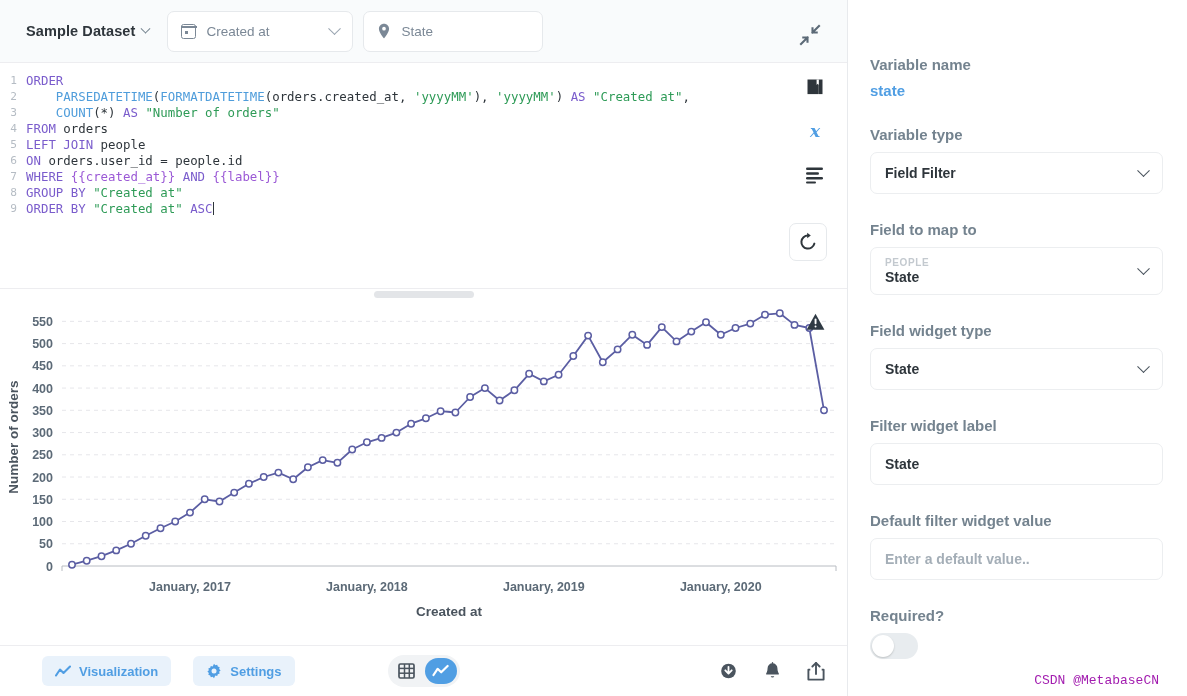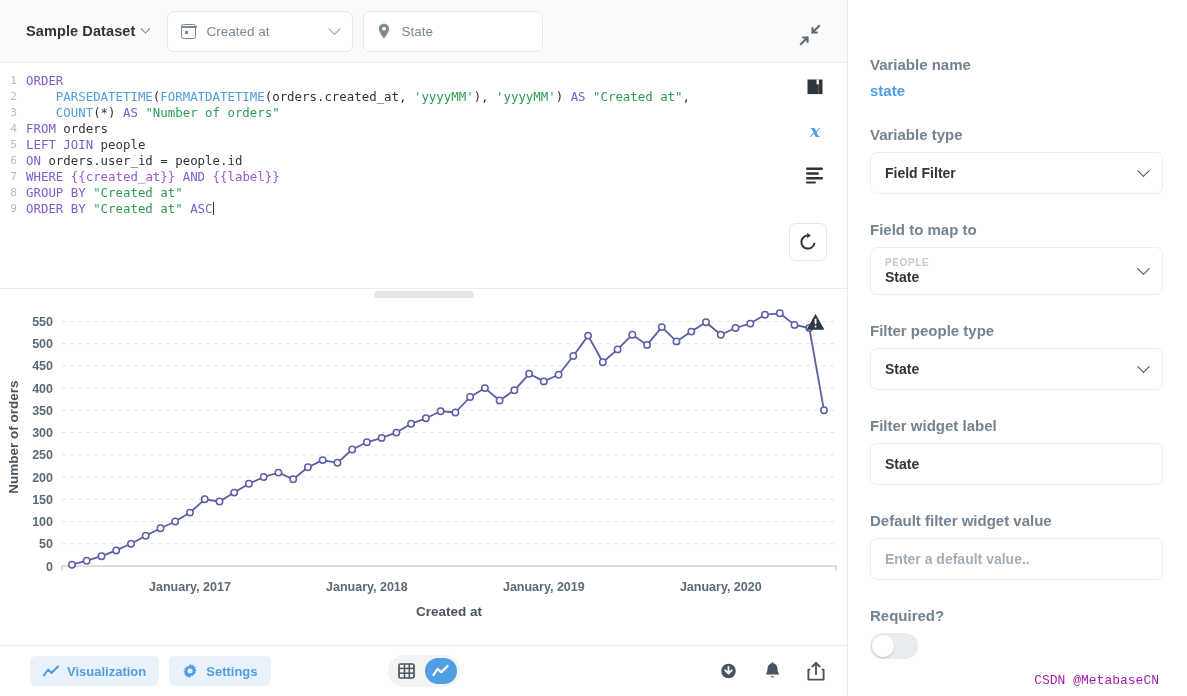--- a/index.html
+++ b/index.html
@@ -148,21 +148,21 @@
     height: 51px; min-height: 51px;
     border-top: 1px solid #ededf0;
     background: #ffffff;
     display: flex; align-items: center;
     padding: 0 22px 0 30px;
     position: relative;
   }
   .pill-btn {
     height: 30px; border-radius: 6px; background: #e9f2fb;
     display: flex; align-items: center; gap: 8px;
-    padding: 0 13px; cursor: pointer; margin-right: 10px;
+    padding: 0 13px; cursor: pointer; margin-right: 10px; margin-left: 12px;
   }
   .pill-btn span.lbl { font-size: 13px; font-weight: bold; color: #509ee3; }
 
   #viz-toggle {
     position: absolute; left: 50%; transform: translateX(-50%);
     height: 32px; background: #f1f3f5; border-radius: 16px;
     display: flex; align-items: center; padding: 3px; gap: 2px;
   }
   .vt-btn {
     width: 32px; height: 26px; border-radius: 14px;
@@ -542,21 +542,21 @@
       <div class="select-box tall">
         <span class="sel-stack">
           <span class="sel-sub">PEOPLE</span>
           <span class="sel-text">State</span>
         </span>
         <span class="chev-dn"></span>
       </div>
     </div>
 
     <div class="field-group">
-      <div class="field-label">Filter people type</div>
+      <div class="field-label">Field widget type</div>
       <div class="select-box">
         <span class="sel-text">State</span>
         <span class="chev-dn"></span>
       </div>
     </div>
 
     <div class="field-group">
       <div class="field-label">Filter widget label</div>
       <div class="text-input">
         <input type="text" value="State" style="">

